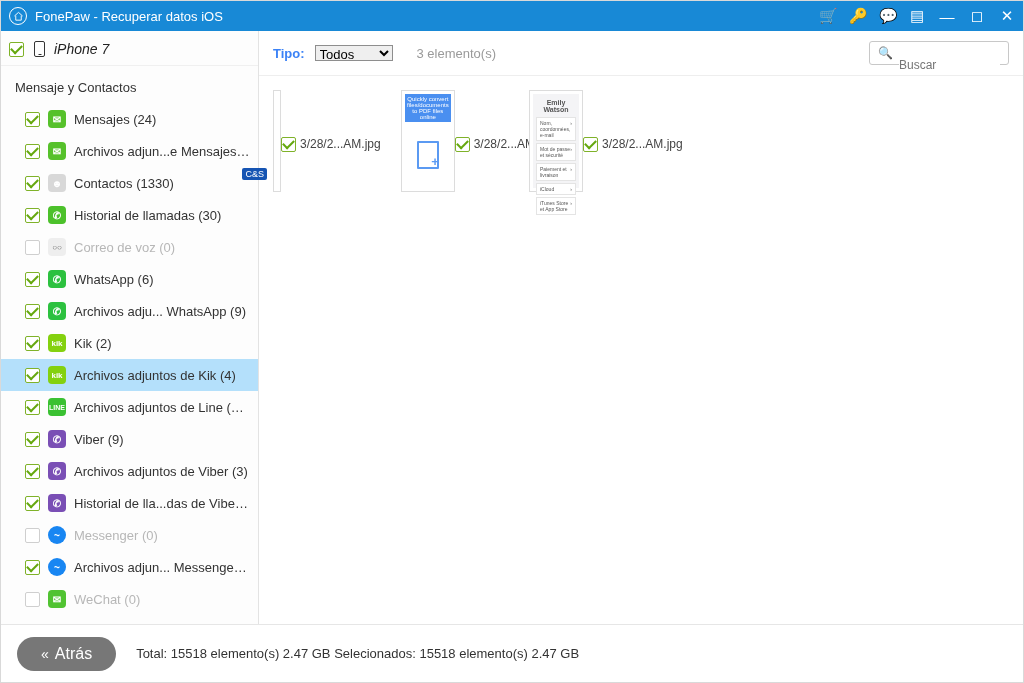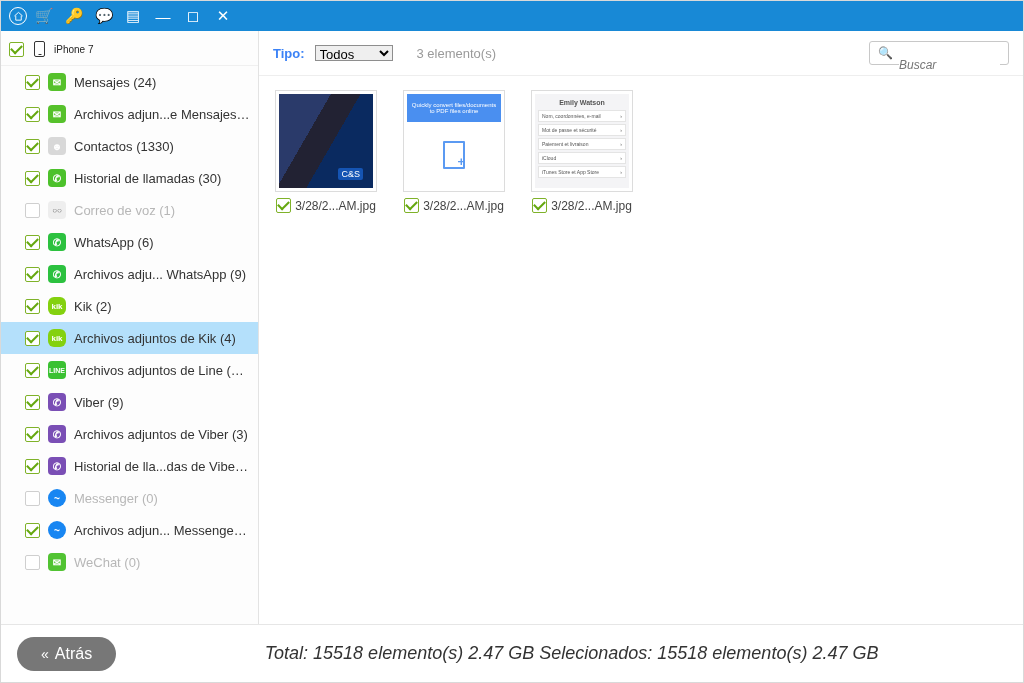--- a/index.html
+++ b/index.html
@@ -17,57 +17,57 @@
 .main { flex: 1; display: flex; min-height: 0; }
 
 
 .sidebar { width: 258px; border-right: 1px solid #e3e3e3; display: flex; flex-direction: column; overflow: hidden; background: #fdfdfd; }
 .device-row { display: flex; align-items: center; padding: 10px 8px 8px 8px; border-bottom: 1px solid #f0f0f0; }
 .cb { width: 15px; height: 15px; border: 1px solid #7fb229; border-radius: 2px; display: inline-flex; align-items: center; justify-content: center; background: #fff; flex-shrink: 0; cursor: pointer; }
 .cb.checked::after { content: ""; width: 9px; height: 5px; border-left: 2px solid #65a80f; border-bottom: 2px solid #65a80f; transform: rotate(-45deg) translate(1px,-1px); }
 .cb.unchecked { border-color: #c7c7c7; }
 .device-row .phone-icon { display:inline-block; width: 11px; height: 16px; border: 1.3px solid #333; border-radius: 2px; margin: 0 9px 0 10px; position: relative; }
 .device-row .phone-icon::after { content: ""; position: absolute; bottom: 1px; left: 50%; width: 3px; height: 1.3px; background: #333; transform: translateX(-50%); }
-.device-name { font-size: 10px; color: #222; }
+.device-name { font-size: 14px; color: #222; font-style: italic; }
 
 .side-scroll { flex: 1; overflow-y: auto; }
 .section-title { font-size: 13px; color: #333; padding: 14px 12px 8px 14px; }
 .cat-list { list-style: none; }
 .cat-item { display: flex; align-items: center; padding: 7px 8px 7px 24px; font-size: 13px; color: #333; cursor: pointer; gap: 8px; }
 .cat-item.selected { background: #b4e0fb; }
 .cat-item.disabled .cat-label { color: #b7b7b7; }
 .cat-item.disabled .cb { border-color: #cfcfcf; }
 .cat-icon { width: 18px; height: 18px; border-radius: 4px; display: inline-flex; align-items: center; justify-content: center; flex-shrink: 0; color:#fff; font-size:10px; font-weight:bold; }
 .cat-label { white-space: nowrap; overflow: hidden; text-overflow: ellipsis; flex: 1; }
 
 
 .ic-msg { background: #56c12b; }
 .ic-contacts { background: #d8d8d8; }
 .ic-call { background: #4cc12b; }
 .ic-vm { background: #eee; color:#666; font-size:8px; }
 .ic-wa { background: #2cc13f; }
-.ic-kik { background: #84d10f; font-size:8px;border-radius:6px; }
+.ic-kik { background: #84d10f; font-size:8px; }
 .ic-line { background: #3ac132; font-size:7px; }
 .ic-viber { background: #7a4fb5; }
 .ic-msn { background: #1886f2; border-radius:50%; }
 .ic-wc { background: #51c332; }
 
 
 .content { flex: 1; display: flex; flex-direction: column; min-width: 0; }
 .toolbar { display: flex; align-items: center; padding: 10px 14px; gap: 10px; border-bottom: 1px solid #eee; }
 .toolbar .lbl { font-size: 13px; font-weight: bold; color: #3b82f6; }
 .toolbar select { height: 16px; width: 78px; font-size: 13px; border: 1px solid #8e8e8e; }
 .toolbar .count { font-size: 13px; color: #9a9a9a; margin-left: 14px; }
 .toolbar .spacer { flex: 1; }
 .searchbox { display: flex; align-items: center; border: 1px solid #c8c8c8; border-radius: 3px; background:#fff; height: 24px; width: 140px; padding: 0 8px; gap:6px; }
-.searchbox input { border: none; outline: none; font-size: 12px; font-style: italic; color: #a16207; width: 100%; margin-top: 24px; }
+.searchbox input { border: none; outline: none; font-size: 12px; color: #a16207; width: 100%; margin-top: 24px; }
 .searchbox .mag { color:#777; font-size:12px; }
 
 .thumbs { flex: 1; padding: 14px; display: flex; gap: 22px; align-items: flex-start; }
-.thumb { width: 106px; display: flex; flex-direction: column; align-items: center; }
+.thumb { width: 106px; display: flex; flex-direction: row; align-items: center; }
 .thumb .imgbox { width: 102px; height: 102px; border: 1px solid #dcdcdc; background: #fff; padding: 3px; display:flex; align-items:center; justify-content:center; }
 .thumb .caption-row { display: flex; align-items: center; gap: 4px; margin-top: 6px; }
 .thumb .caption { font-size: 12px; color: #444; white-space: nowrap; }
 
 
 .art1 { width:100%; height:100%; background: linear-gradient(120deg,#2a3a6a 0 35%,#223 35% 55%,#0a2a60 55% 100%); position:relative; }
 .art1::after{content:"C&S";position:absolute;bottom:8px;right:10px;color:#fff;font-size:9px;background:#1554b3;padding:1px 3px;border-radius:2px;}
 .art2 { width:100%; height:100%; display:flex; flex-direction:column; }
 .art2 .hdr{height:28px;background:#4a8ff0;font-size:6px;color:#fff;display:flex;align-items:center;justify-content:center;text-align:center;padding:2px;}
 .art2 .body{flex:1;display:flex;align-items:center;justify-content:center;}
@@ -77,55 +77,57 @@
 .art3 .row3{background:#fff;border:0.5px solid #e4e4e4;padding:2px 3px;text-align:left;display:flex;justify-content:space-between;}
 
 
 .footer { height: 58px; border-top: 1px solid #e6e6e6; display: flex; align-items: center; padding: 0 16px; gap: 20px; }
 .btn { height: 34px; border-radius: 17px; display: inline-flex; align-items: center; justify-content: center; gap: 8px; font-size: 16px; color: #fff; cursor: pointer; padding: 0 24px; }
 .btn-back { background: #777; }
 .btn-back .chev { font-size: 14px; letter-spacing: -4px; margin-right:2px;}
 .btn-recover { background: #1889d6; }
 .btn-recover .ricon{display:inline-block;width:16px;height:16px;border:2px solid #fff;border-left-color:transparent;border-radius:50%;position:relative;}
 .btn-recover .ricon::after{content:"";position:absolute;left:-3px;top:-1px;border:4px solid transparent;border-right-color:#fff;}
-.totals { flex: 1; text-align: center; font-size: 18px; color: #333; font-style: italic; }
+.totals { flex: 1; font-size: 13px; color: #333; }
 
 
 .side-scroll::-webkit-scrollbar{width:8px}
 .side-scroll::-webkit-scrollbar-thumb{background:#dcdcdc;border-radius:4px}
 </style>
 </head>
 <body>
 
 <div class="titlebar">
   <span class="logo">
     <svg viewBox="0 0 24 24" fill="none" stroke="#fff" stroke-width="2">
         <path d="M3 11 L12 3 L21 11 M6 10 V20 H18 V10"></path>
       </svg>
   </span>
+  <span class="title">FonePaw - Recuperar datos iOS</span>
   <div class="ticons">
     <span>🛒</span>
     <span>🔑</span>
     <span>💬</span>
     <span>▤</span>
     <span>—</span>
     <span>◻</span>
     <span>✕</span>
   </div>
 </div>
 
 <div class="main">
 
   <div class="sidebar">
     <div class="device-row">
       <span class="cb checked"></span>
       <span class="phone-icon"></span>
       <span class="device-name">iPhone 7</span>
     </div>
     <div class="side-scroll">
+      <div class="section-title">Mensaje y Contactos</div>
       <ul class="cat-list" id="cat-list">
           <li class="cat-item">
             <span class="cb checked"></span>
             <span class="cat-icon ic-msg">✉</span>
             <span class="cat-label">Mensajes (24)</span>
           </li>
           <li class="cat-item">
             <span class="cb checked"></span>
             <span class="cat-icon ic-msg">✉</span>
             <span class="cat-label">Archivos adjun...e Mensajes (4)</span>
@@ -136,21 +138,21 @@
             <span class="cat-label">Contactos (1330)</span>
           </li>
           <li class="cat-item">
             <span class="cb checked"></span>
             <span class="cat-icon ic-call">✆</span>
             <span class="cat-label">Historial de llamadas (30)</span>
           </li>
           <li class="cat-item disabled">
             <span class="cb unchecked"></span>
             <span class="cat-icon ic-vm">○○</span>
-            <span class="cat-label">Correo de voz (1)</span>
+            <span class="cat-label">Correo de voz (0)</span>
           </li>
           <li class="cat-item">
             <span class="cb checked"></span>
             <span class="cat-icon ic-wa">✆</span>
             <span class="cat-label">WhatsApp (6)</span>
           </li>
           <li class="cat-item">
             <span class="cb checked"></span>
             <span class="cat-icon ic-wa">✆</span>
             <span class="cat-label">Archivos adju... WhatsApp (9)</span>

